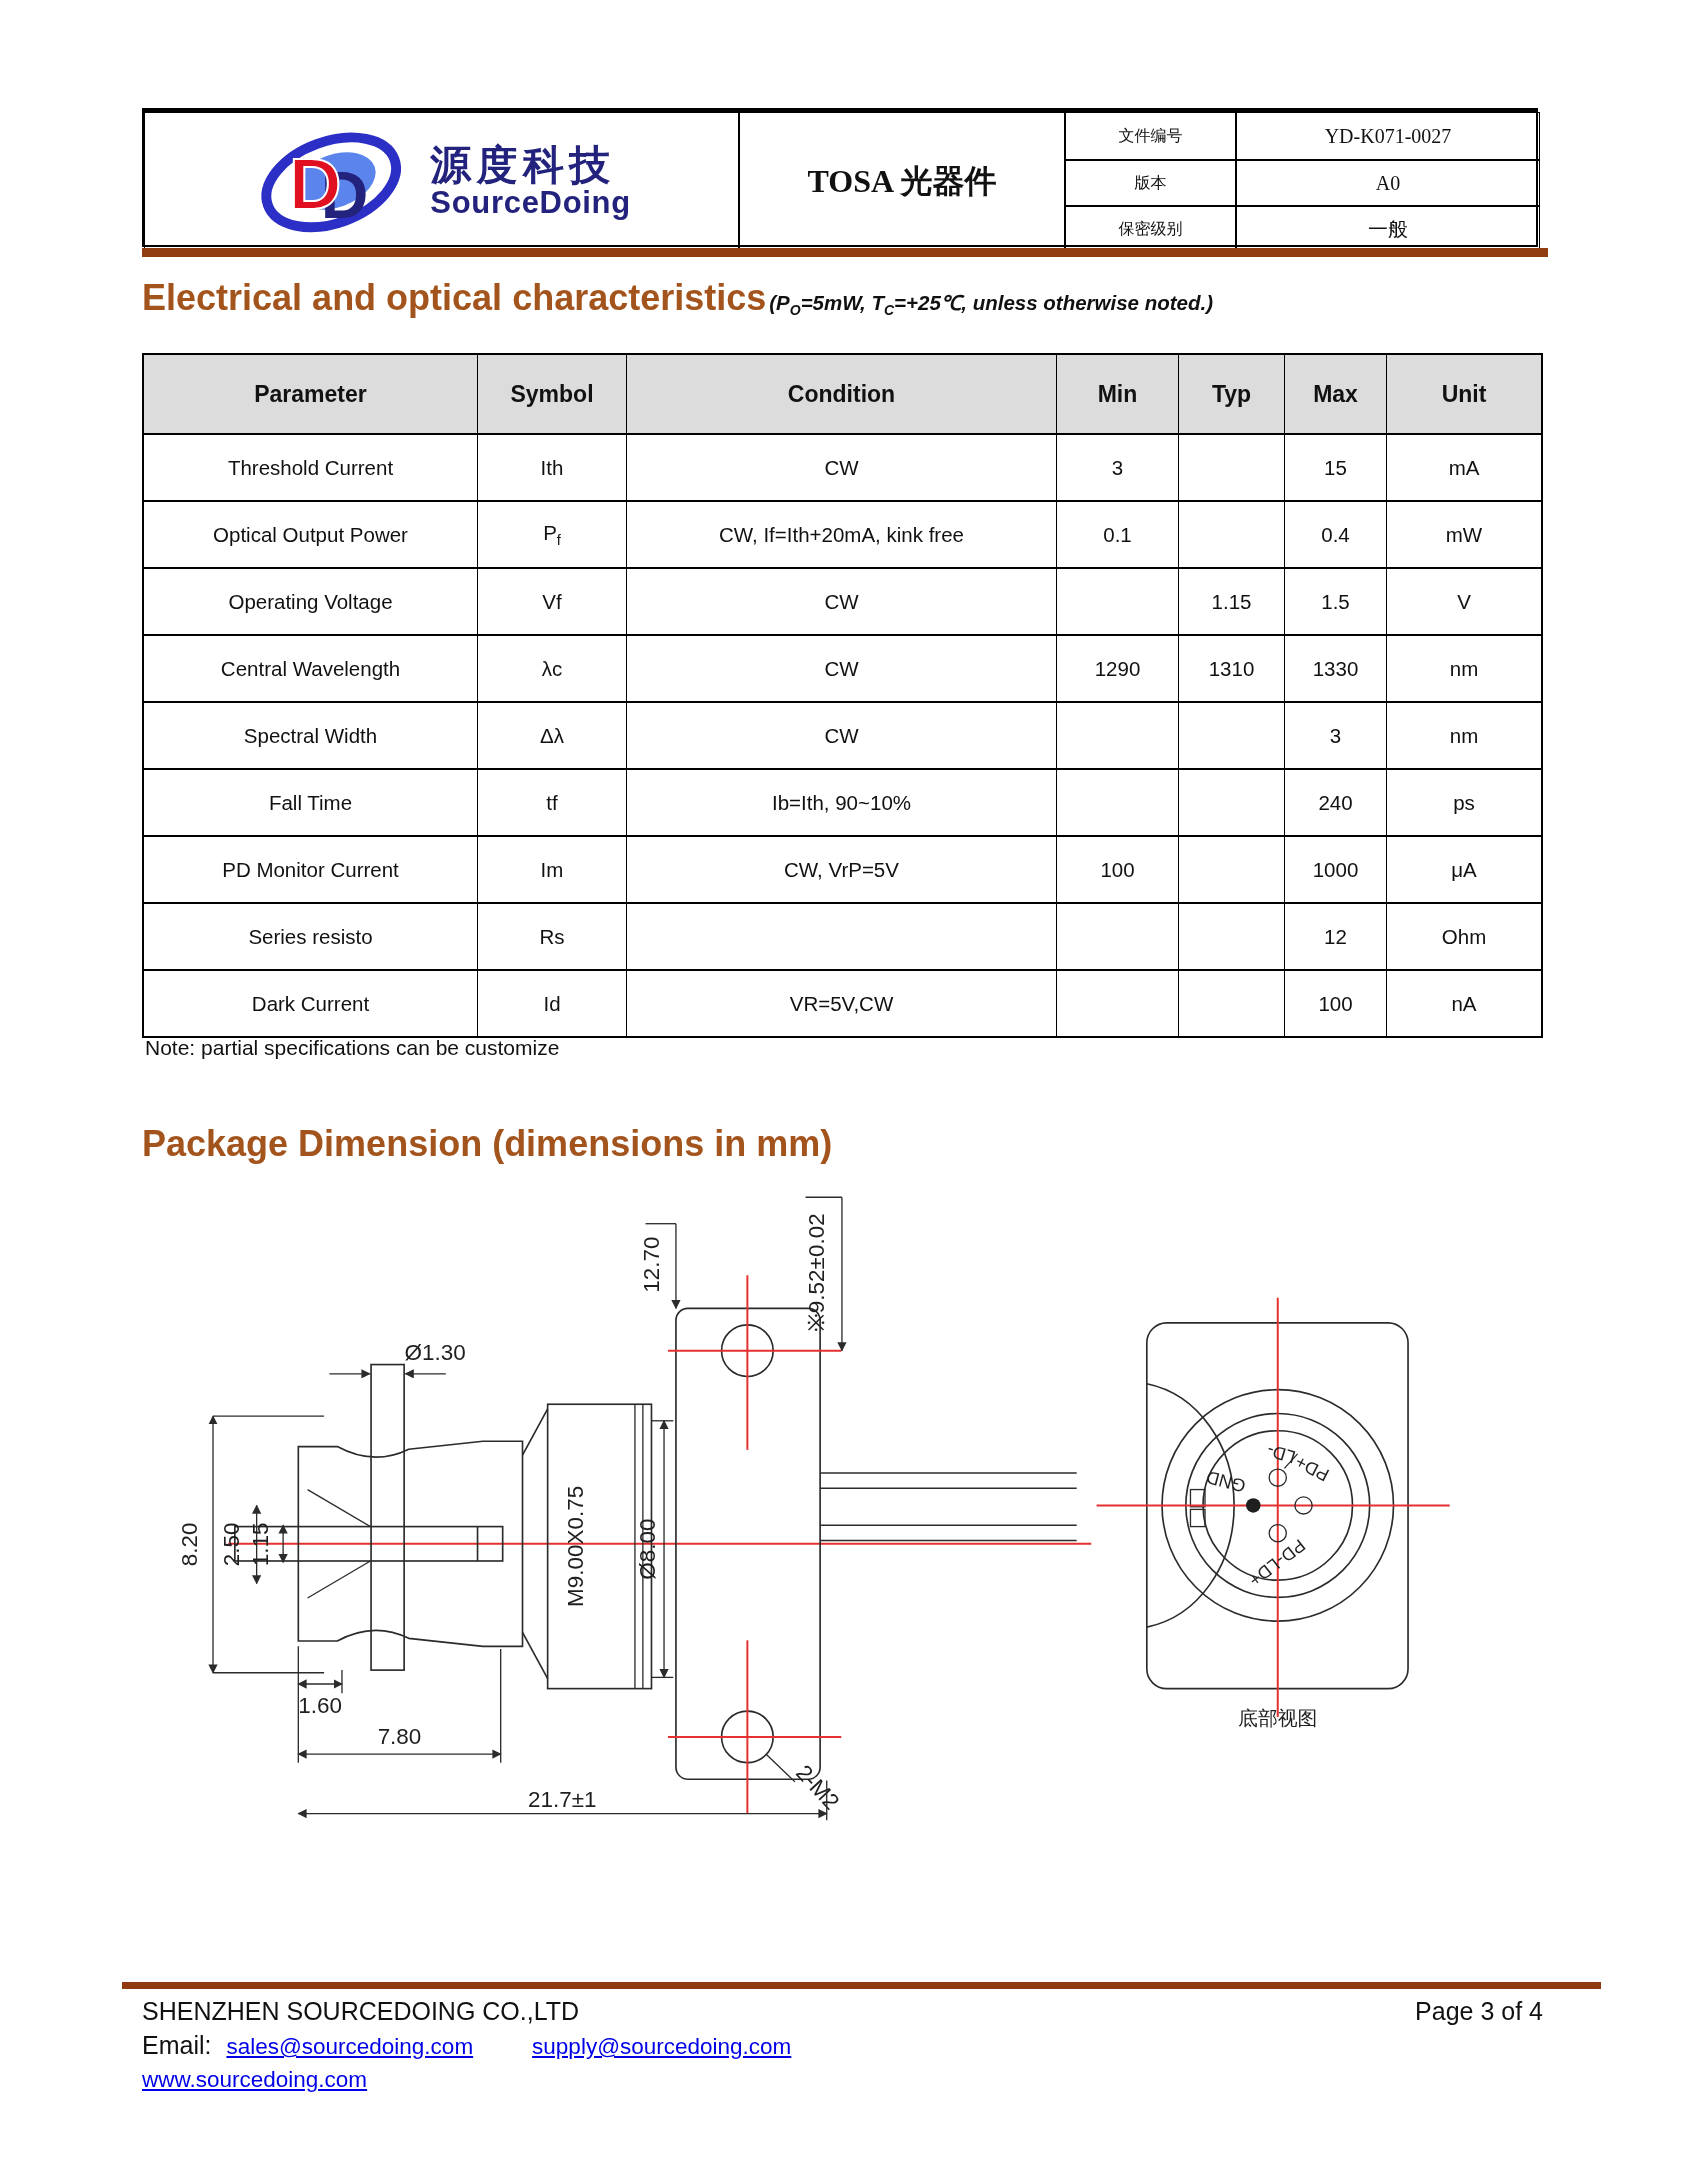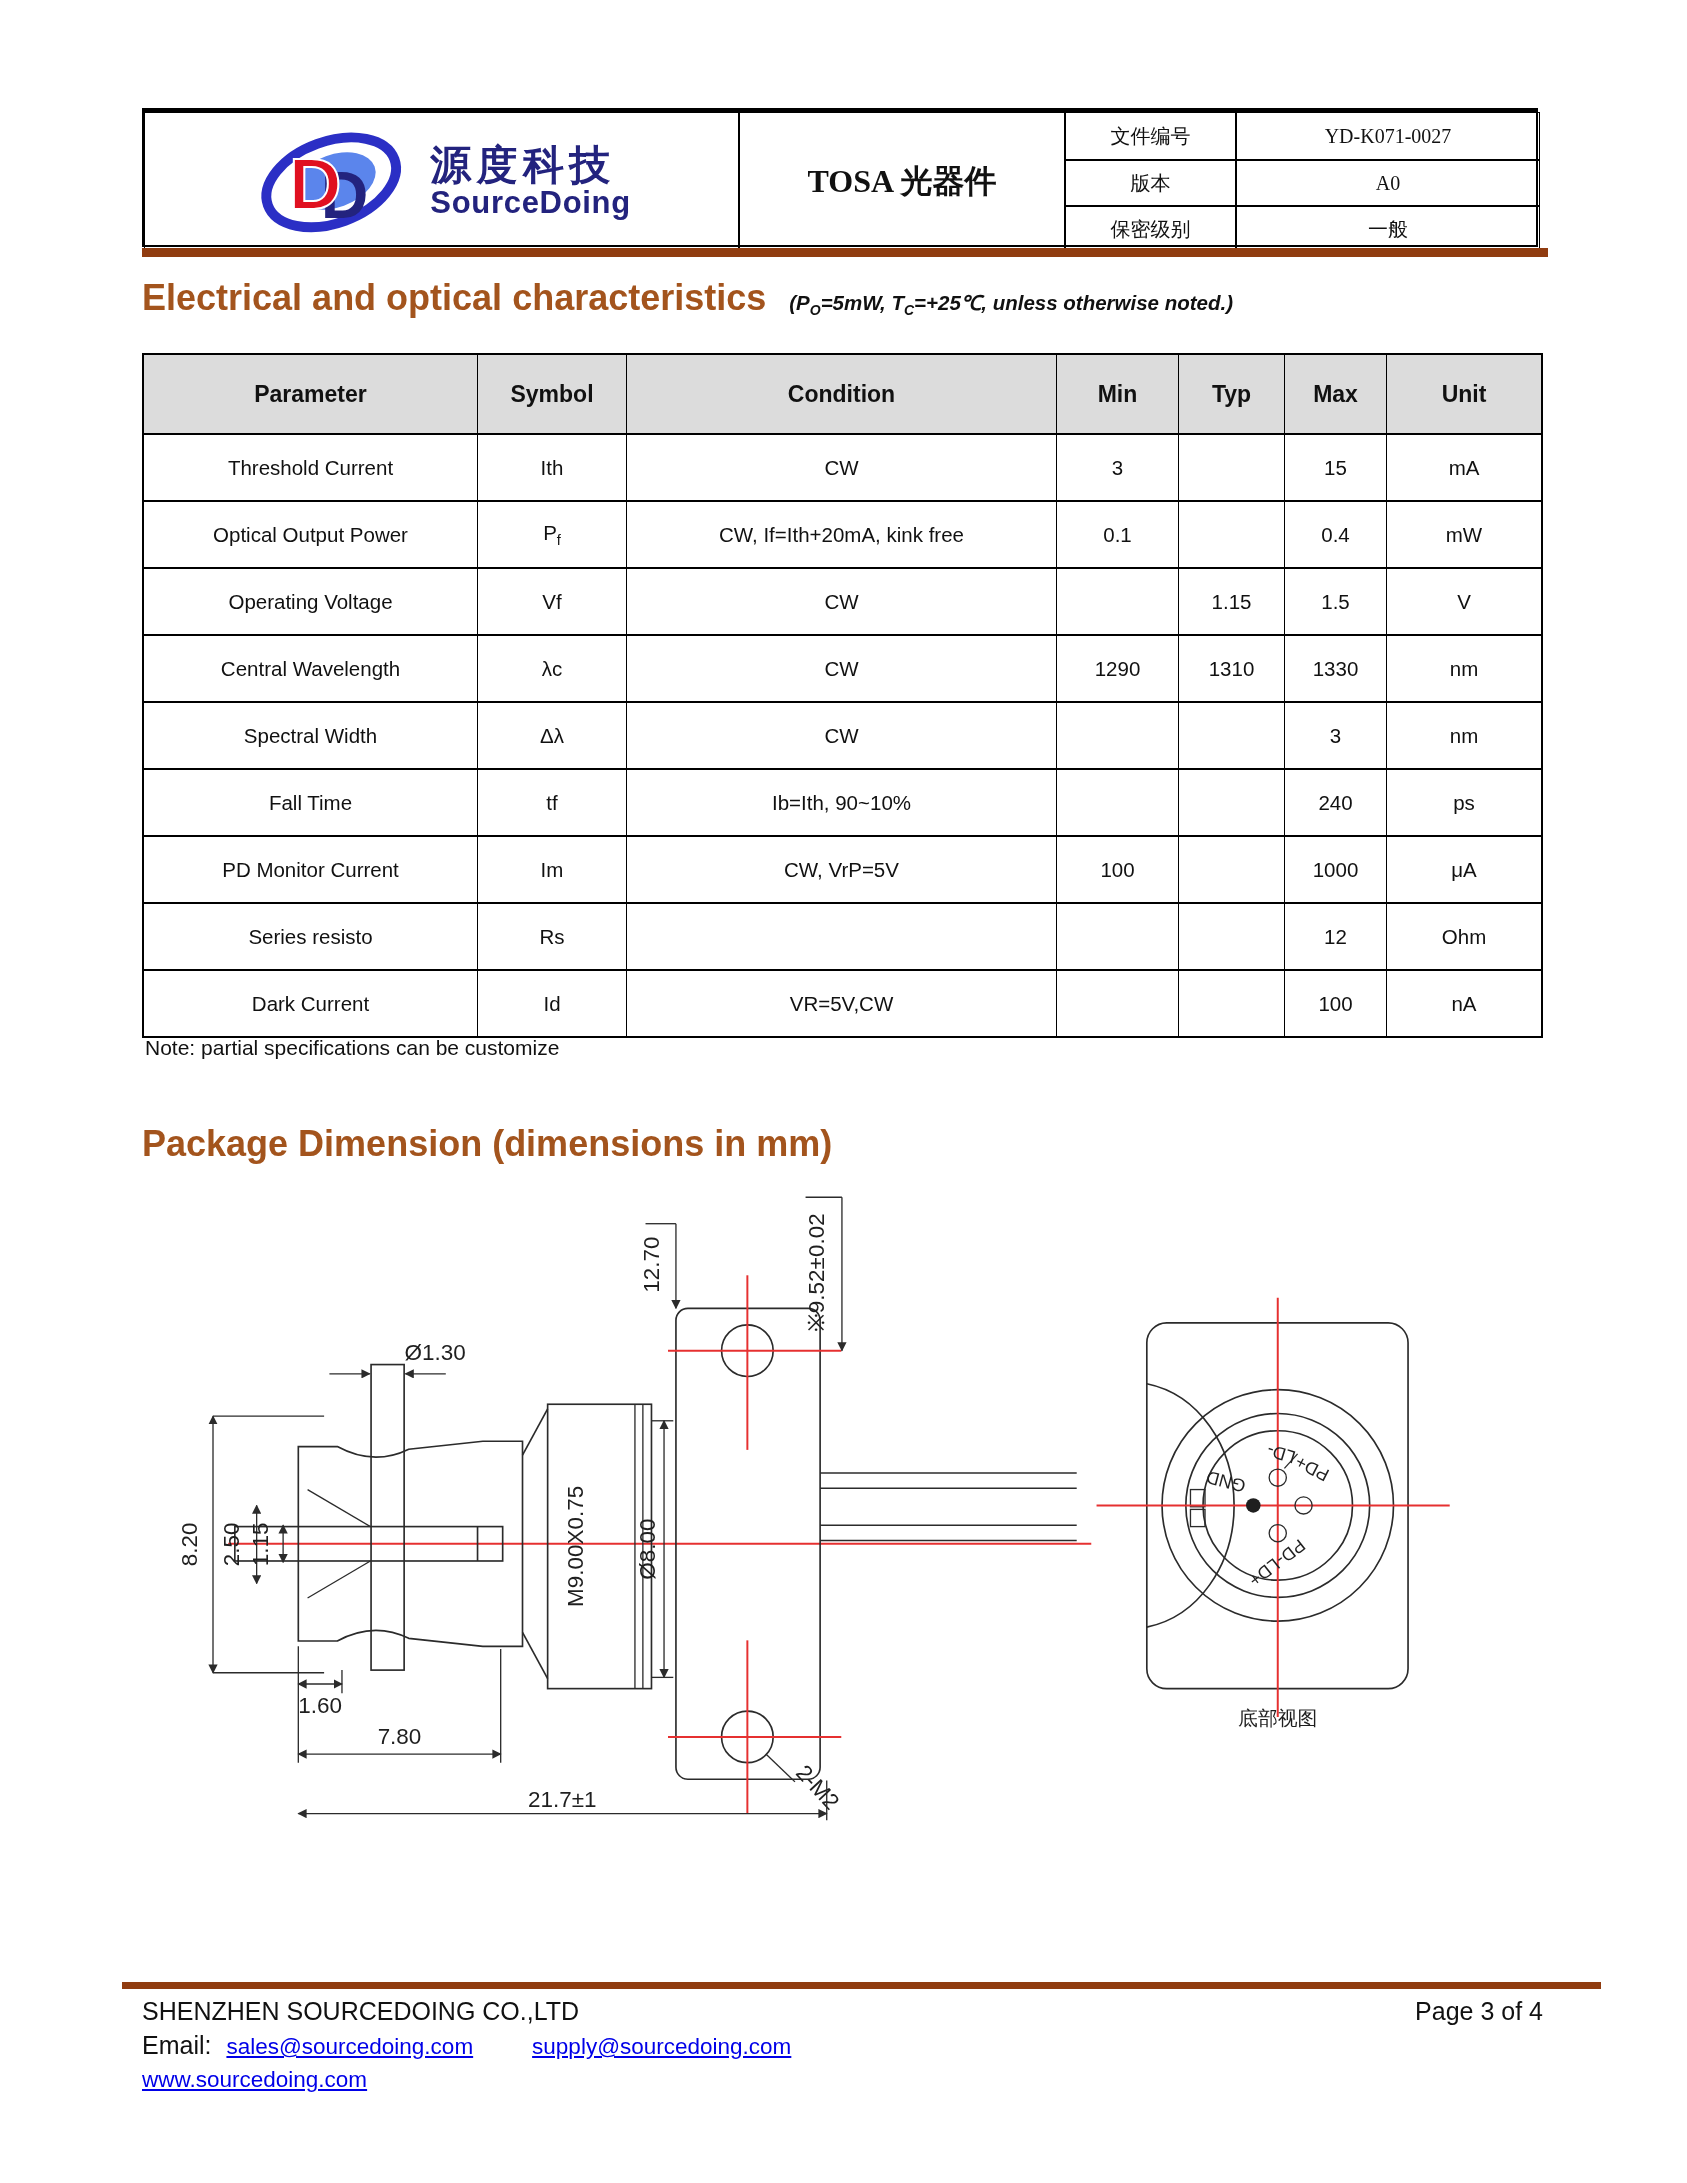--- a/index.html
+++ b/index.html
@@ -10,30 +10,30 @@
   
   .hdr-table{
     position:absolute; left:142px; top:108px; width:1396px; height:139px;
     display:grid; grid-template-columns:595px 326px 171px 304px;
     grid-template-rows:48px 46px 46px;
     border:2px solid #000; border-top-width:4px; box-sizing:border-box; background:#fff;
   }
   .hdr-cell{border:1px solid #000; box-sizing:border-box; display:flex; align-items:center; justify-content:center;}
   .logo-cell{grid-row:1 / span 3; grid-column:1; gap:13.2px;}
   .title-cell{grid-row:1 / span 3; grid-column:2; font-family:"Liberation Serif", serif; font-weight:bold; font-size:32px;}
-  .meta-label{font-family:Liberation Mono, monospace; font-size:20px;}
+  .meta-label{font-family:Liberation Mono, monospace; font-size:16px;}
   .meta-value{font-family:Liberation Serif, serif; font-size:20px;}
   .logo-text{display:flex; flex-direction:column; align-items:flex-start; line-height:1.05;}
   .logo-cn{font-size:41px; font-weight:bold; color:var(--logo-navy,#23237e); letter-spacing:5.3px;}
   .logo-en{font-size:31px; font-weight:bold; color:var(--logo-navy,#23237e); letter-spacing:0.7px;}
   .hdr-rule{position:absolute; left:142px; top:248px; width:1406px; height:8.6px; background:var(--rule-brown,#903c10);}
   
   .sec-head{position:absolute; left:142px; white-space:nowrap;}
   .sec-head .big{font-size:36px; font-weight:bold; color:var(--accent-brown,#a3541d);}
-  .sec-head .cond{font-size:20.5px; font-style:italic; color:#111; font-weight:bold;margin-left:20px;}
+  .sec-head .cond{font-size:20.5px; font-style:italic; color:#111; font-weight:bold;}
   .sec-head .cond sub{font-size:14px;}
   #sec-electrical{top:277px;}
   #sec-package{top:1123px;}
   
   .spec{position:absolute; left:142px; top:353px; width:1375px; border-collapse:collapse; table-layout:fixed;}
   .spec, .spec th, .spec td{border:1.7px solid #000;}
   .spec{border-width:2.6px;}
   .spec th{background:var(--table-header-bg,#dcdcdc); font-size:23px; font-weight:bold; height:76px; border-bottom-width:2.6px;}
   .spec td{font-size:20.5px; text-align:center; vertical-align:middle; height:63px; border-top-width:2.3px; border-bottom-width:2.3px;}
   .spec td sub{font-size:14.6px;}

